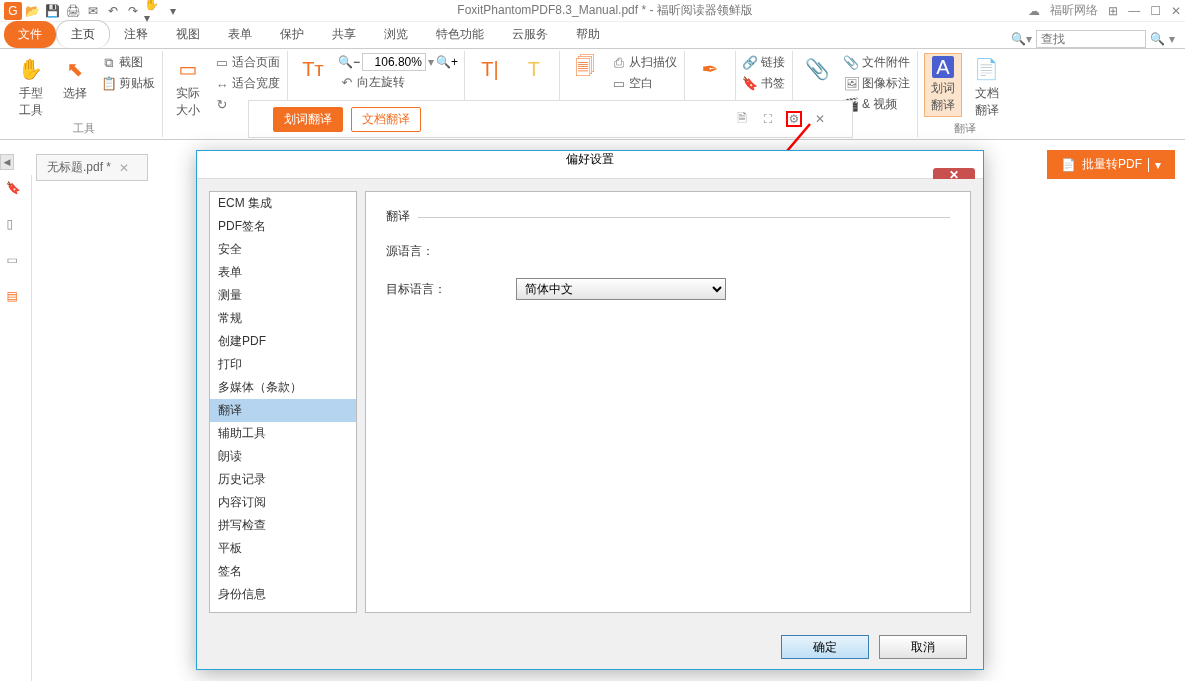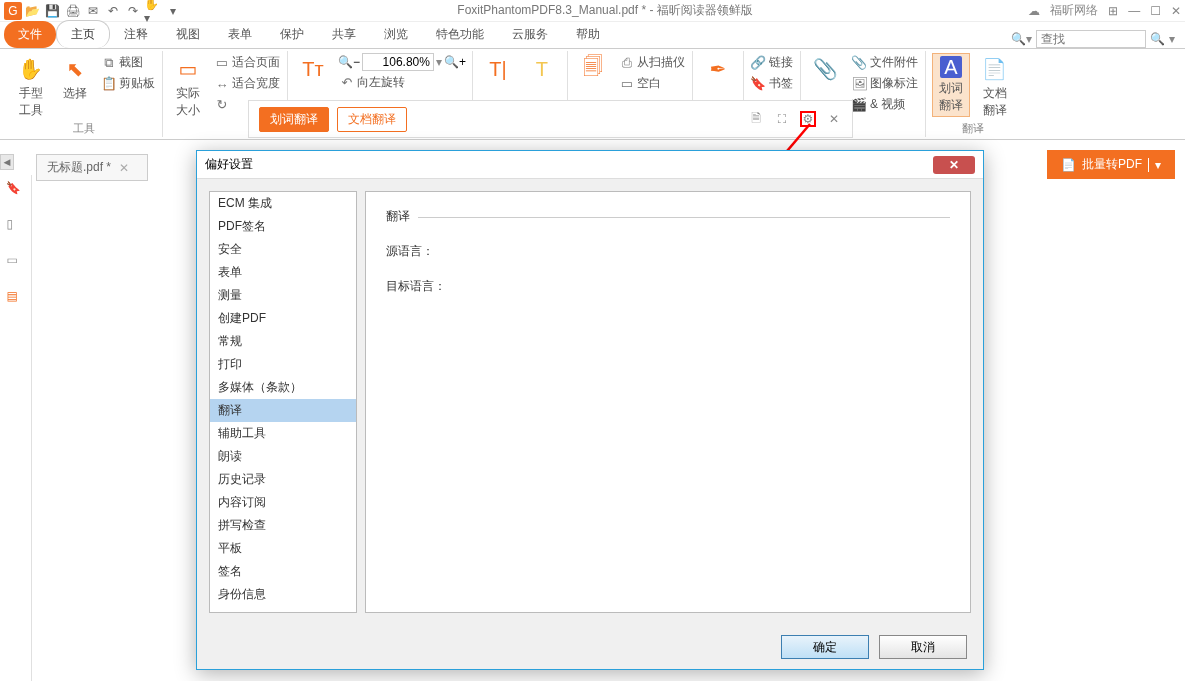--- a/index.html
+++ b/index.html
@@ -27,29 +27,29 @@
 .grp{display:flex;flex-direction:column;align-items:center;padding:2px 6px;border-right:1px solid #e0e0e0;}
 .grp:last-child{border-right:none;}
 .grp-body{display:flex;gap:6px;flex:1;align-items:flex-start;}
 .grp-lab{font-size:11px;color:#888;margin-top:auto;}
 .btn-lg{display:flex;flex-direction:column;align-items:center;gap:2px;padding:2px;color:#555;width:38px;}
 .btn-lg .ic{width:28px;height:28px;display:flex;align-items:center;justify-content:center;color:#f36f21;font-size:20px;}
 .btn-sm{display:flex;align-items:center;gap:2px;color:#555;padding:1px;white-space:nowrap;}
 .btn-sm .ic{width:16px;height:16px;display:flex;align-items:center;justify-content:center;color:#777;font-size:13px;}
 .col{display:flex;flex-direction:column;gap:2px;}
 .zoom-box{display:flex;align-items:center;gap:2px;}
-.zoom-box input{width:72px;height:18px;border:1px solid #ccc;text-align:right;padding-right:3px;}
+.zoom-box input{width:64px;height:18px;border:1px solid #ccc;text-align:right;padding-right:3px;}
 .translate-active{background:#fbe3cc;border:1px solid #f3b27a;}
 
 
 .batch{position:absolute;right:10px;top:150px;background:#f36f21;color:#fff;padding:6px 14px;display:flex;align-items:center;gap:6px;}
 .batch .arrow{border-left:1px solid #fff;padding-left:6px;}
 
 
-.mini-panel{position:absolute;left:248px;top:100px;right:332px;height:38px;background:#fff;border:1px solid #ddd;display:flex;align-items:center;padding:0 10px;gap:8px;}
+.mini-panel{position:absolute;left:248px;top:100px;right:332px;height:38px;background:#fff;border:1px solid #ddd;display:flex;align-items:center;padding:0 24px;gap:8px;}
 .mini-btn{padding:3px 10px;border:1px solid #f36f21;color:#f36f21;border-radius:2px;background:#fff;}
 .mini-btn.solid{background:#f36f21;color:#fff;}
 .mini-right{margin-left:auto;display:flex;gap:10px;color:#888;}
 .mini-right .mic{width:16px;height:16px;display:flex;align-items:center;justify-content:center;}
 .gear-box{border:2px solid red;}
 
 
 .doc-tabs{position:absolute;left:36px;top:154px;display:flex;}
 .doc-tab{background:#f7f7f7;border:1px solid #ccc;padding:4px 18px 4px 10px;color:#666;display:flex;align-items:center;gap:8px;}
 .doc-tab .x{color:#aaa;}
@@ -59,21 +59,21 @@
 .rail{position:absolute;left:0;top:175px;width:32px;bottom:0;background:#fff;border-right:1px solid #e0e0e0;display:flex;flex-direction:column;align-items:center;padding-top:6px;gap:18px;}
 .rail .ric{width:18px;height:18px;color:#888;}
 .rail .ric.accent{color:#f36f21;}
 .rail .ric.purp{color:#7a4fa0;}
 
 
 .arrowline{position:absolute;left:660px;top:120px;width:170px;height:170px;pointer-events:none;}
 
 
 .dialog{position:absolute;left:196px;top:150px;width:788px;height:520px;background:#f0f0f0;border:1px solid #2aa0da;box-shadow:0 4px 20px rgba(0,0,0,0.3);display:flex;flex-direction:column;}
-.dlg-title{height:28px;background:#fff;display:flex;align-items:center;padding:0 8px;border-bottom:1px solid #ddd;}
+.dlg-title{height:28px;background:#fff;display:flex;align-items:center;padding:0 8px;border-bottom:1px solid #ddd;flex-direction:column;}
 .dlg-title .x{margin-left:auto;background:#c8504f;color:#fff;width:42px;height:18px;border-radius:3px;display:flex;align-items:center;justify-content:center;font-weight:bold;}
 .dlg-body{flex:1;display:flex;padding:12px;gap:8px;background:#f0f0f0;}
 .cat-list{width:148px;background:#fff;border:1px solid #bbb;overflow-y:scroll;}
 .cat-list::-webkit-scrollbar{width:16px;}
 .cat-list::-webkit-scrollbar-track{background:#efefef;border-left:1px solid #ccc;}
 .cat-list::-webkit-scrollbar-thumb{background:#cdcdcd;border:1px solid #aaa;}
 .cat-item{padding:3px 8px;color:#333;cursor:default;}
 .cat-item.sel{background:#b5d4f0;}
 .panel{flex:1;background:#fff;border:1px solid #bbb;padding:16px 20px;}
 .fieldset-lab{color:#333;margin-bottom:18px;display:block;position:relative;}
@@ -346,41 +346,42 @@
     <span>偏好设置</span>
     <span class="x">✕</span>
   </div>
   <div class="dlg-body">
     <div class="cat-list" id="catlist">
         <div class="cat-item">ECM 集成</div>
         <div class="cat-item">PDF签名</div>
         <div class="cat-item">安全</div>
         <div class="cat-item">表单</div>
         <div class="cat-item">测量</div>
+        <div class="cat-item">常规</div>
         <div class="cat-item">创建PDF</div>
-        <div class="cat-item">常规</div>
         <div class="cat-item">打印</div>
         <div class="cat-item">多媒体（条款）</div>
         <div class="cat-item sel">翻译</div>
         <div class="cat-item">辅助工具</div>
         <div class="cat-item">朗读</div>
         <div class="cat-item">历史记录</div>
         <div class="cat-item">内容订阅</div>
         <div class="cat-item">拼写检查</div>
         <div class="cat-item">平板</div>
         <div class="cat-item">签名</div>
         <div class="cat-item">身份信息</div>
       </div>
     <div class="panel">
       <span class="fieldset-lab">翻译</span>
       <div class="form-row">
         <label>源语言：</label>
       </div>
       <div class="form-row">
         <label>目标语言：</label>
+        <select><option>简体中文</option></select>
       </div>
     </div>
   </div>
   <div class="dlg-foot">
     <button class="primary">确定</button>
     <button>取消</button>
   </div>
 </div>
 
 </body></html>

